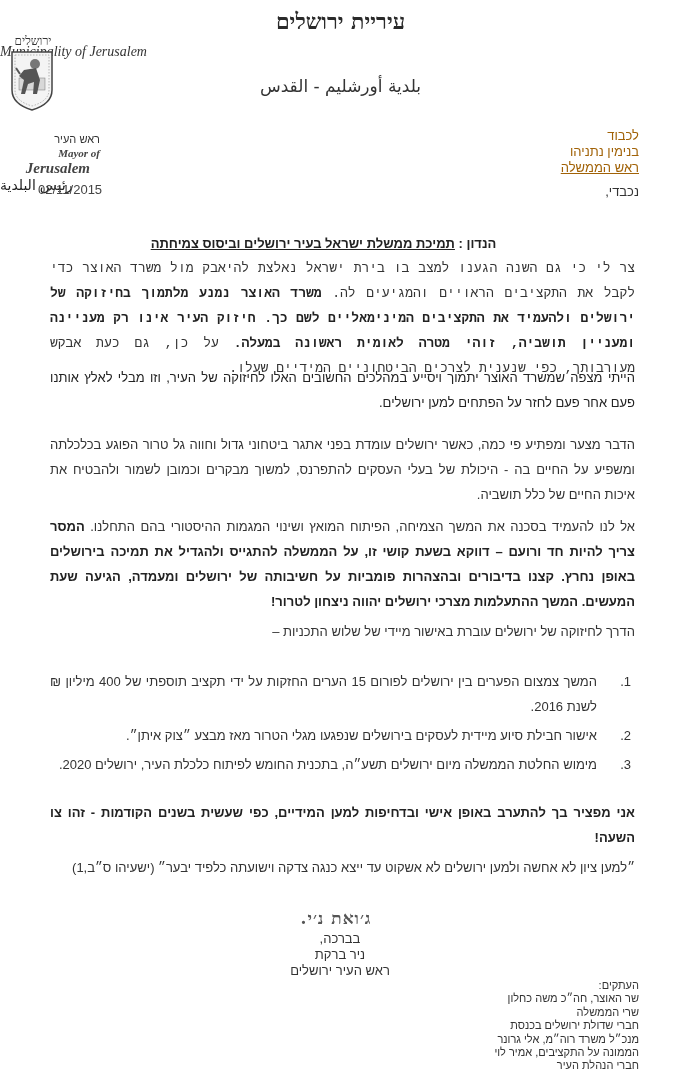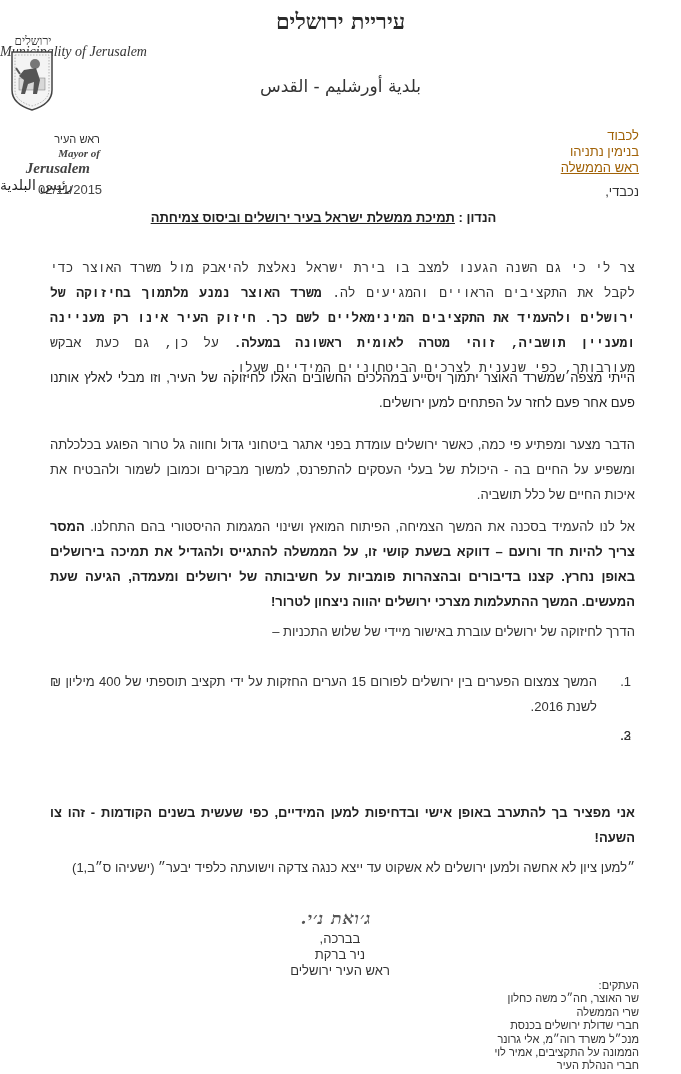--- a/index.html
+++ b/index.html
@@ -24,42 +24,42 @@
     .mayor-en2 { left: 15px; width: 75px; top: 160px; font-size: 15px; font-family: "Liberation Serif", serif; font-style: italic; font-weight: bold; text-align: right; color: #444; }
     .mayor-ar { left: 0px; top: 177px; font-size: 14px; direction: rtl; color: #222; }
     .date { left: 38px; top: 182px; font-size: 13px; color: #444; }
 
     
     .addr { right: 42px; top: 128px; font-size: 13px; line-height: 16px; direction: rtl; text-align: right; color: #a16207; }
     .addr .u { text-decoration: underline; }
     .greet { right: 42px; top: 184px; font-size: 13px; direction: rtl; color: #333; margin-left: 38px; }
 
     
-    .subject { left: 0; width: 647px; top: 210px; text-align: center; direction: rtl; font-size: 13px; font-weight: bold; color: #222; }
+    .subject { left: 0; width: 647px; top: 236px; text-align: center; direction: rtl; font-size: 13px; font-weight: bold; color: #222; }
     .subject .u { text-decoration: underline; }
 
     
     .para { left: 50px; width: 585px; direction: rtl; text-align: justify; text-align-last: right; font-size: 13px; line-height: 25px; color: #333; }
     .para b { color: #222; }
     .p1 { top: 256px; font-family: Liberation Mono, monospace; }
     .p2 { top: 365px; font-weight: normal; color: #222; }
     .p3 { top: 432px; }
     .p4 { top: 514px; }
     .p5 { top: 619px; }
 
     
     .list { left: 50px; width: 585px; top: 669px; direction: rtl; font-size: 13px; color: #333; margin: 0; padding: 0; list-style: none; }
     .list li { position: relative; padding-right: 38px; line-height: 25px; margin-bottom: 4px; text-align: justify; text-align-last: right; }
     .list .num { position: absolute; right: 4px; top: 0; }
 
     .p6 { top: 800px; font-weight: bold; color: #222; }
     .p7 { top: 855px; }
 
     
-    .sig-hand { left: 286px; width: 100px; top: 908px; text-align: center; font-family: "DejaVu Serif", serif; font-weight: bold; font-style: italic; font-size: 17px; color: #555; direction: rtl; letter-spacing: 1px; }
+    .sig-hand { left: 286px; width: 100px; top: 908px; text-align: center; font-family: "DejaVu Serif", serif; font-weight: bold; font-size: 17px; color: #555; direction: rtl; letter-spacing: 1px; }
     .sig-block { left: 250px; width: 180px; top: 931px; text-align: center; direction: rtl; font-size: 13px; line-height: 16px; color: #333; }
 
     
     .cc { right: 42px; top: 979px; direction: rtl; text-align: right; font-size: 11px; line-height: 13.4px; color: #333; }
   </style>
 </head>
 <body>
 
 <div class="abs hdr-he">עיריית ירושלים</div>
 <div class="abs hdr-en">Municipality of Jerusalem</div>
@@ -109,23 +109,25 @@
 
 <div class="abs para p5">הדרך לחיזוקה של ירושלים עוברת באישור מיידי של שלוש התכניות –</div>
 
 <ol class="abs list">
   <li>
     <span class="num">1.</span>
     <span>המשך צמצום הפערים בין ירושלים לפורום 15 הערים החזקות על ידי תקציב תוספתי של 400 מיליון ₪ לשנת 2016.</span>
   </li>
   <li>
     <span class="num">2.</span>
+    <span>אישור חבילת סיוע מיידית לעסקים בירושלים שנפגעו מגלי הטרור מאז מבצע ״צוק איתן״.</span>
   </li>
   <li>
     <span class="num">3.</span>
+    <span>מימוש החלטת הממשלה מיום ירושלים תשע״ה, בתכנית החומש לפיתוח כלכלת העיר, ירושלים 2020.</span>
   </li>
 </ol>
 
 <div class="abs para p6">אני מפציר בך להתערב באופן אישי ובדחיפות למען המידיים, כפי שעשית בשנים הקודמות - זהו צו השעה!</div>
 <div class="abs para p7">״למען ציון לא אחשה ולמען ירושלים לא אשקוט עד ייצא כנגה צדקה וישועתה כלפיד יבער״ (ישעיהו ס״ב,1)</div>
 
 <div class="abs sig-hand">ג׳ואת נ׳י.</div>
 <div class="abs sig-block">
   <div>בברכה,</div>
   <div>ניר ברקת</div>

